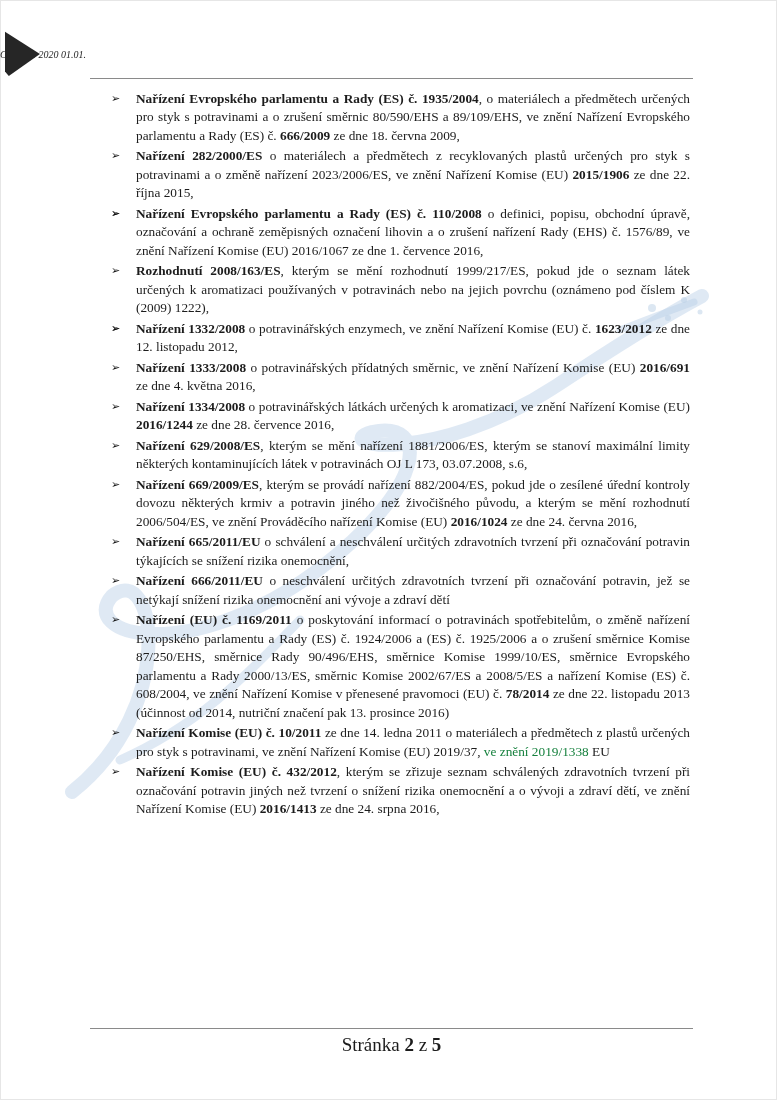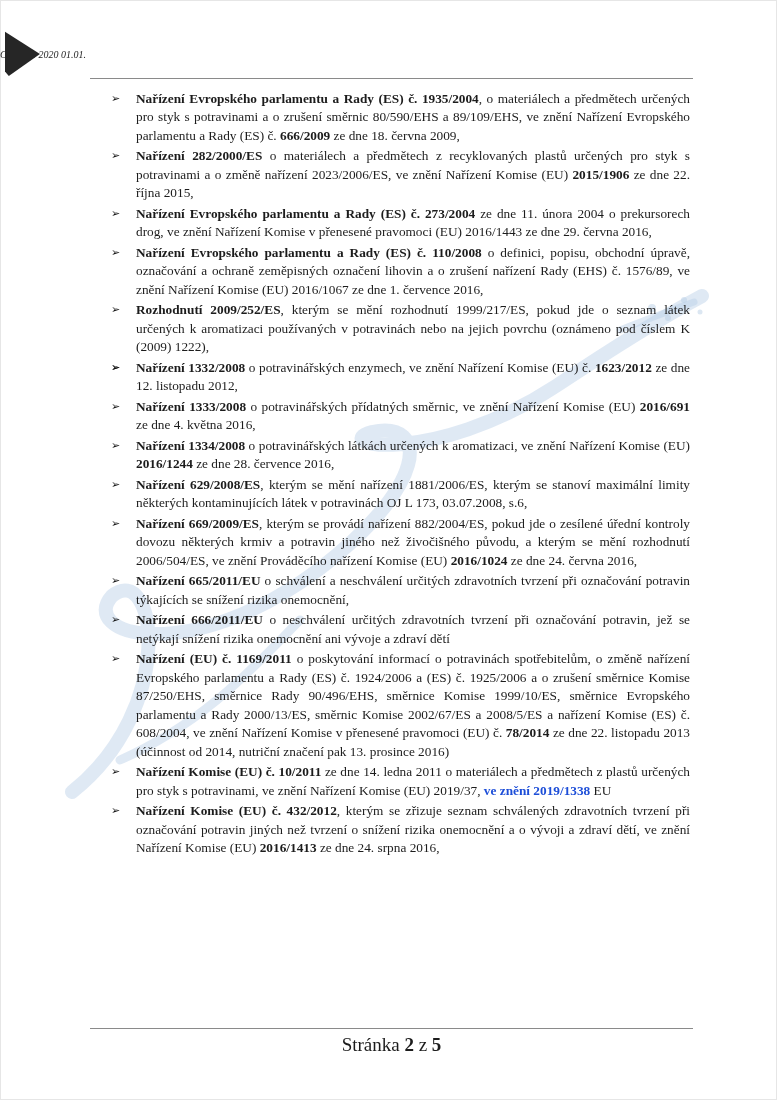--- a/index.html
+++ b/index.html
@@ -95,33 +95,33 @@
   <div class="header">
     <span class="doc-code">CERT 11 2020 01.01.</span>
   </div>
 
   <hr class="rule top-rule">
 
   <div class="content">
     <ul class="reg-list">
         <li><span class="bullet">➢</span><span><span class="b">Nařízení Evropského parlamentu a Rady (ES) č. 1935/2004</span><span>, o materiálech a předmětech určených pro styk s potravinami a o zrušení směrnic 80/590/EHS a 89/109/EHS, ve znění Nařízení Evropského parlamentu a Rady (ES) č. </span><span class="b">666/2009</span><span> ze dne 18. června 2009,</span></span></li>
         <li><span class="bullet">➢</span><span><span class="b">Nařízení 282/2000/ES</span><span> o materiálech a předmětech z recyklovaných plastů určených pro styk s potravinami a o změně nařízení 2023/2006/ES, ve znění Nařízení Komise (EU) </span><span class="b">2015/1906</span><span> ze dne 22. října 2015,</span></span></li>
-        <li><span class="bullet">➢</span><span><span class="b">Nařízení Evropského parlamentu a Rady (ES) č. 273/2004</span><span> ze dne 11. února 2004 o prekursorech drog, ve znění Nařízení Komise v přenesené pravomoci (EU) 2016/1443 ze dne 29. června 2016,</span></span></li>
+        <li><span class="bullet">➢</span></li>
         <li><span class="bullet">➢</span><span><span class="b">Nařízení Evropského parlamentu a Rady (ES) č. 110/2008</span><span> o definici, popisu, obchodní úpravě, označování a ochraně zeměpisných označení lihovin a o zrušení nařízení Rady (EHS) č. 1576/89, ve znění Nařízení Komise (EU) 2016/1067 ze dne 1. července 2016,</span></span></li>
-        <li><span class="bullet">➢</span><span><span class="b">Rozhodnutí 2009/252/ES</span><span>, kterým se mění rozhodnutí 1999/217/ES, pokud jde o seznam látek určených k aromatizaci používaných v potravinách nebo na jejich povrchu (oznámeno pod číslem K (2009) 1222),</span></span></li>
+        <li><span class="bullet">➢</span><span><span class="b">Rozhodnutí 2008/163/ES</span><span>, kterým se mění rozhodnutí 1999/217/ES, pokud jde o seznam látek určených k aromatizaci používaných v potravinách nebo na jejich povrchu (oznámeno pod číslem K (2009) 1222),</span></span></li>
         <li><span class="bullet">➢</span></li>
         <li><span class="bullet">➢</span><span><span class="b">Nařízení 1332/2008</span><span> o potravinářských enzymech, ve znění Nařízení Komise (EU) č. </span><span class="b">1623/2012</span><span> ze dne 12. listopadu 2012,</span></span></li>
         <li><span class="bullet">➢</span><span><span class="b">Nařízení 1333/2008</span><span> o potravinářských přídatných směrnic, ve znění Nařízení Komise (EU) </span><span class="b">2016/691</span><span> ze dne 4. května 2016,</span></span></li>
         <li><span class="bullet">➢</span><span><span class="b">Nařízení 1334/2008</span><span> o potravinářských látkách určených k aromatizaci, ve znění Nařízení Komise (EU) </span><span class="b">2016/1244</span><span> ze dne 28. července 2016,</span></span></li>
         <li><span class="bullet">➢</span><span><span class="b">Nařízení 629/2008/ES</span><span>, kterým se mění nařízení 1881/2006/ES, kterým se stanoví maximální limity některých kontaminujících látek v potravinách OJ L 173, 03.07.2008, s.6,</span></span></li>
         <li><span class="bullet">➢</span><span><span class="b">Nařízení 669/2009/ES</span><span>, kterým se provádí nařízení 882/2004/ES, pokud jde o zesílené úřední kontroly dovozu některých krmiv a potravin jiného než živočišného původu, a kterým se mění rozhodnutí 2006/504/ES, ve znění Prováděcího nařízení Komise (EU) </span><span class="b">2016/1024</span><span> ze dne 24. června 2016,</span></span></li>
         <li><span class="bullet">➢</span><span><span class="b">Nařízení 665/2011/EU</span><span> o schválení a neschválení určitých zdravotních tvrzení při označování potravin týkajících se snížení rizika onemocnění,</span></span></li>
         <li><span class="bullet">➢</span><span><span class="b">Nařízení 666/2011/EU</span><span> o neschválení určitých zdravotních tvrzení při označování potravin, jež se netýkají snížení rizika onemocnění ani vývoje a zdraví dětí</span></span></li>
         <li><span class="bullet">➢</span><span><span class="b">Nařízení (EU) č. 1169/2011</span><span>  o poskytování informací o potravinách spotřebitelům, o změně nařízení Evropského parlamentu a Rady (ES) č. 1924/2006 a (ES) č. 1925/2006 a o zrušení směrnice Komise 87/250/EHS, směrnice Rady 90/496/EHS, směrnice Komise 1999/10/ES, směrnice Evropského parlamentu a Rady 2000/13/ES, směrnic Komise 2002/67/ES a 2008/5/ES a nařízení Komise (ES) č. 608/2004, ve znění Nařízení Komise v přenesené pravomoci (EU) č. </span><span class="b">78/2014</span><span> ze dne 22. listopadu 2013 (účinnost od 2014, nutriční značení pak 13. prosince 2016)</span></span></li>
-        <li><span class="bullet">➢</span><span><span class="b">Nařízení Komise (EU) č. 10/2011</span><span> ze dne 14. ledna 2011 o materiálech a předmětech z plastů určených pro styk s potravinami, ve znění Nařízení Komise (EU) 2019/37, </span><span style="color: #1d4ed8; font-weight: bold;">ve znění 2019/1338</span><span> EU</span></span></li>
+        <li><span class="bullet">➢</span><span><span class="b">Nařízení Komise (EU) č. 10/2011</span><span> ze dne 14. ledna 2011 o materiálech a předmětech z plastů určených pro styk s potravinami, ve znění Nařízení Komise (EU) 2019/37, </span><span style="color: #15803d;">ve znění 2019/1338</span><span> EU</span></span></li>
         <li><span class="bullet">➢</span><span><span class="b">Nařízení Komise (EU) č. 432/2012</span><span>, kterým se zřizuje seznam schválených zdravotních tvrzení při označování potravin jiných než tvrzení o snížení rizika onemocnění a o vývoji a zdraví dětí, ve znění Nařízení Komise (EU) </span><span class="b">2016/1413</span><span> ze dne 24. srpna 2016,</span></span></li>
       </ul>
   </div>
 
   <div class="footer">
     <hr class="rule bottom-rule">
     <p class="page-number"><span>Stránka </span><span class="b">2</span><span> z </span><span class="b">5</span></p>
   </div>
 
 </div>

